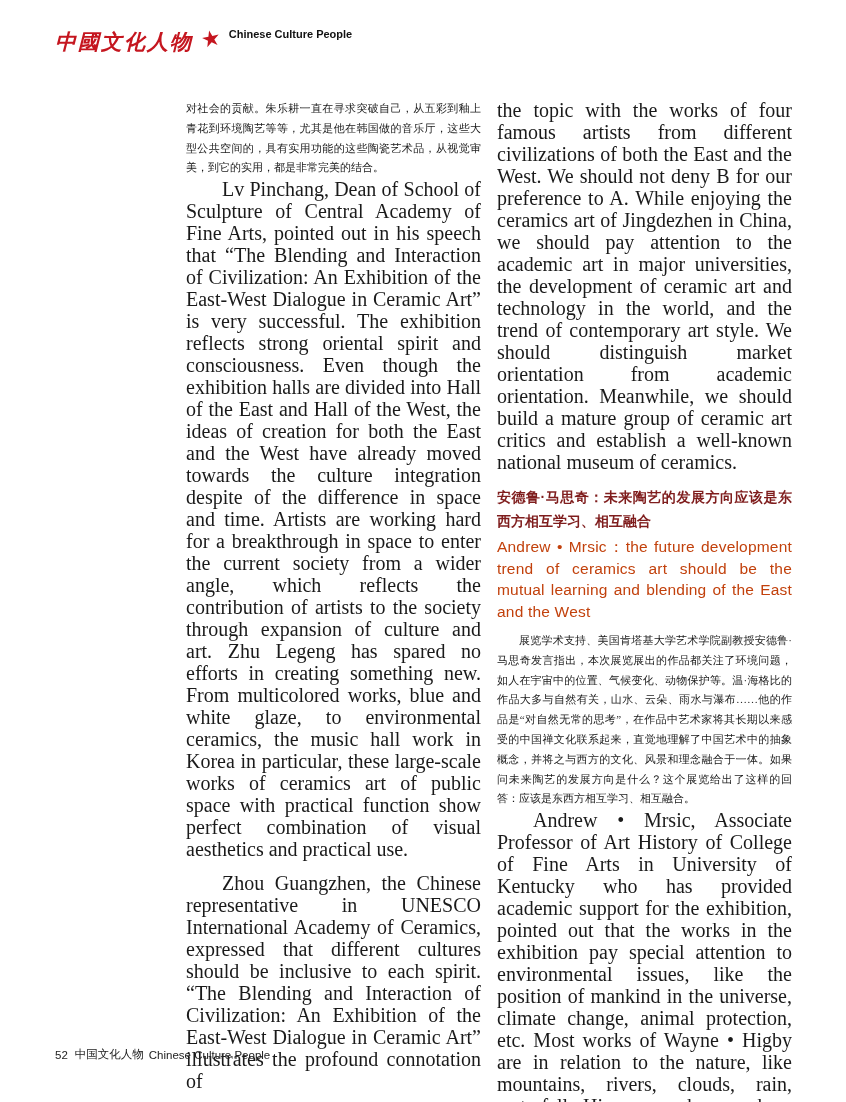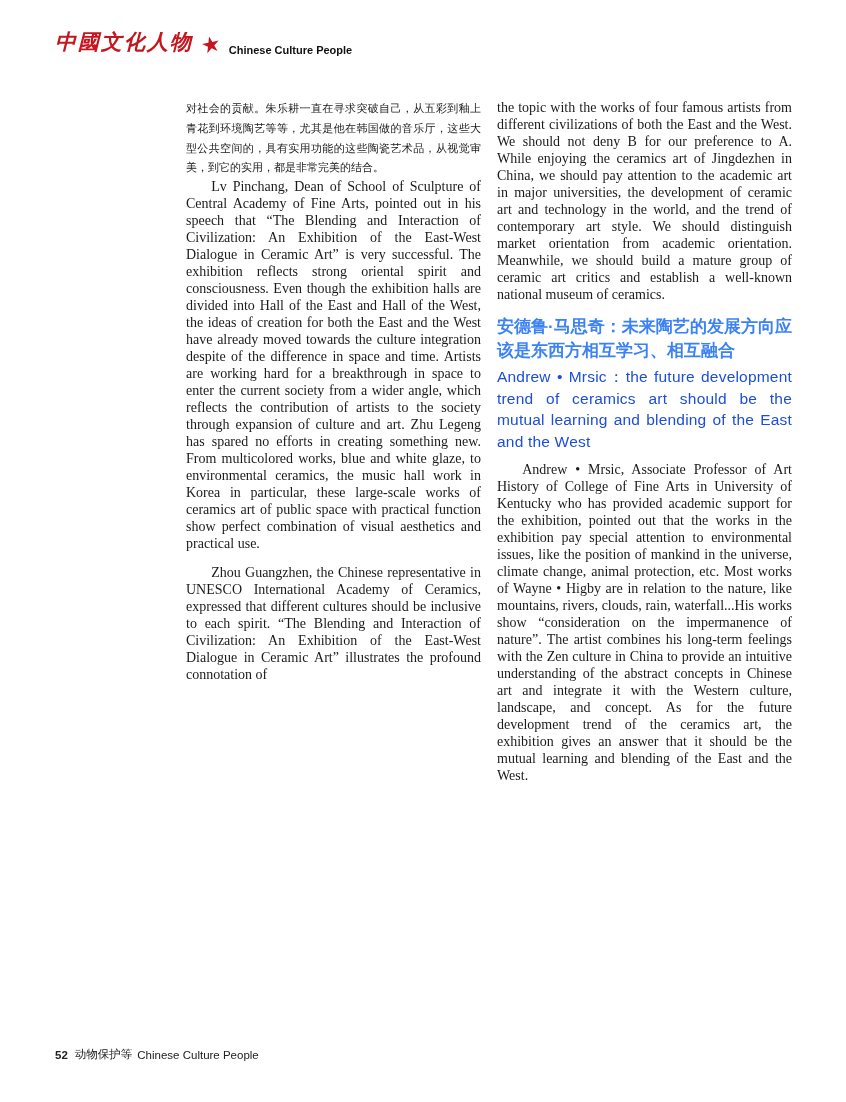--- a/index.html
+++ b/index.html
@@ -7,21 +7,21 @@
     position:relative;
     width:846px;height:1102px;
     background:#ffffff;
     margin:0 auto;
     overflow:hidden;
     color:#1a1a1a;
   }
   
   .header{
     position:absolute;left:55px;top:28px;
-    display:flex;align-items:flex-end;
+    display:flex;align-items:flex-start;
   }
   .logo-cn{
     font-family:"DejaVu Serif","Liberation Serif",serif;
     font-style:italic;font-weight:bold;
     font-size:21px;letter-spacing:2px;
     color:#c5161f;
     white-space:nowrap;
   }
   .star-icon{
     color:#c5161f;font-size:22px;line-height:22px;
@@ -38,44 +38,44 @@
   .col{position:absolute;top:99px;width:295px;}
   .col-left{left:186px;}
   .col-right{left:497px;}
   .p-cn{
     font-family:"Liberation Serif","DejaVu Serif",serif;
     font-size:11px;line-height:19.8px;
     text-align:justify;margin:0;text-indent:2em;
   }
   .p-en{
     font-family:"Liberation Serif","DejaVu Serif",serif;
-    font-size:14px;line-height:17px;
+    font-size:20px;line-height:22px;
     text-align:justify;margin:0;text-indent:1.8em;
   }
   .first{text-indent:0;}
   .section{margin:12px 0 9px 0;}
   .sec-cn{
     font-family:"Liberation Sans","DejaVu Sans",sans-serif;
-    font-weight:bold;font-size:17px;line-height:24px;
-    color:#3b82f6;margin:0;text-align:justify;
+    font-weight:bold;font-size:14px;line-height:24px;
+    color:#7f1d1d;margin:0;text-align:justify;
   }
   .sec-en{
     font-family:"Liberation Sans","DejaVu Sans",sans-serif;
     font-weight:normal;font-size:15.5px;line-height:21.5px;
-    color:#1d4ed8;margin:3px 0 0 0;text-align:justify;
+    color:#c2410c;margin:3px 0 0 0;text-align:justify;
     letter-spacing:0.2px;
   }
   
   .footer{
     position:absolute;left:55px;top:1047px;
     font-family:"Liberation Sans","DejaVu Sans",sans-serif;
     font-size:11.5px;color:#222;
     display:flex;align-items:center;
   }
-  .footer .page-num{font-weight:bold;margin-right:7px;}
+  .footer .page-num{font-weight:normal;margin-right:7px;}
   .footer .journal-cn{margin-right:5px;}
 </style>
 </head>
 <body>
 
 <div class="page">
 
   <div class="header">
     <span class="logo-cn">中國文化人物</span>
     <span class="star-icon">★</span>
@@ -89,22 +89,23 @@
     </div>
     <p class="p-en">Zhou Guangzhen, the Chinese representative in UNESCO International Academy of Ceramics, expressed that different cultures should be inclusive to each spirit. “The Blending and Interaction of Civilization: An Exhibition of the East-West Dialogue in Ceramic Art” illustrates the profound connotation of</p>
   </div>
 
   <div class="col col-right">
     <p class="p-en first">the topic with the works of four famous artists from different civilizations of both the East and the West. We should not deny B for our preference to A. While enjoying the ceramics art of Jingdezhen in China, we should pay attention to the academic art in major universities, the development of ceramic art and technology in the world, and the trend of contemporary art style. We should distinguish market orientation from academic orientation. Meanwhile, we should build a mature group of ceramic art critics and establish a well-known national museum of ceramics.</p>
     <div class="section">
       <h2 class="sec-cn">安德鲁·马思奇：未来陶艺的发展方向应该是东西方相互学习、相互融合</h2>
       <h3 class="sec-en">Andrew • Mrsic：the future development trend of ceramics art should be the mutual learning and blending of the East and the West</h3>
     </div>
+    <p class="p-cn">展览学术支持、美国肯塔基大学艺术学院副教授安德鲁·马思奇发言指出，本次展览展出的作品都关注了环境问题，如人在宇宙中的位置、气候变化、动物保护等。温·海格比的作品大多与自然有关，山水、云朵、雨水与瀑布……他的作品是“对自然无常的思考”，在作品中艺术家将其长期以来感受的中国禅文化联系起来，直觉地理解了中国艺术中的抽象概念，并将之与西方的文化、风景和理念融合于一体。如果问未来陶艺的发展方向是什么？这个展览给出了这样的回答：应该是东西方相互学习、相互融合。</p>
     <p class="p-en">Andrew • Mrsic, Associate Professor of Art History of College of Fine Arts in University of Kentucky who has provided academic support for the exhibition, pointed out that the works in the exhibition pay special attention to environmental issues, like the position of mankind in the universe, climate change, animal protection, etc. Most works of Wayne • Higby are in relation to the nature, like mountains, rivers, clouds, rain, waterfall...His works show “consideration on the impermanence of nature”. The artist combines his long-term feelings with the Zen culture in China to provide an intuitive understanding of the abstract concepts in Chinese art and integrate it with the Western culture, landscape, and concept. As for the future development trend of the ceramics art, the exhibition gives an answer that it should be the mutual learning and blending of the East and the West.</p>
   </div>
 
   <div class="footer">
     <span class="page-num">52</span>
-    <span class="journal-cn">动物保护等</span>
+    <span class="journal-cn">中国文化人物</span>
     <span class="journal-en">Chinese Culture People</span>
   </div>
 
 </div>
 
 </body></html>

